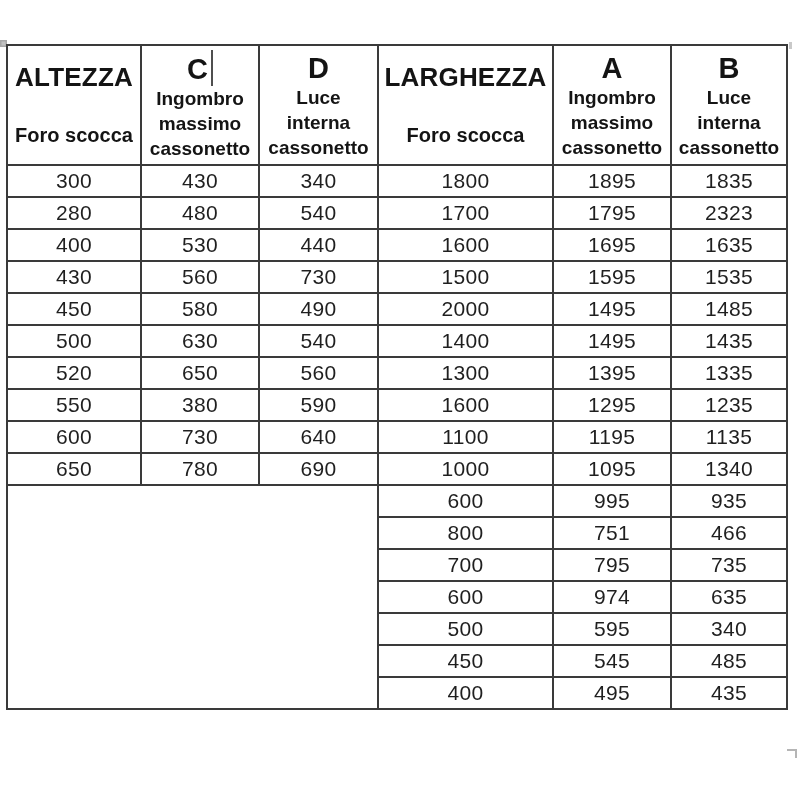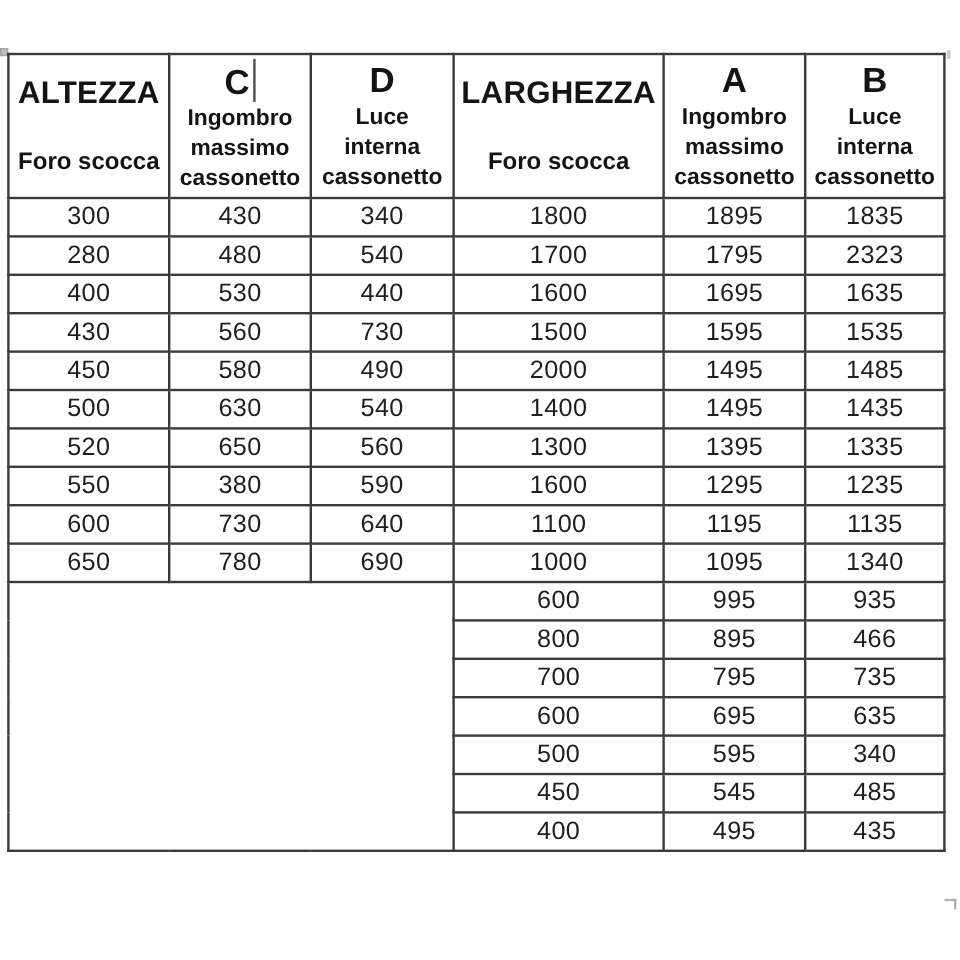--- a/index.html
+++ b/index.html
@@ -220,31 +220,31 @@
           <td>1340</td>
         </tr>
         <tr>
           <td colspan="3" rowspan="7" class="merged-empty"></td>
           <td>600</td>
           <td>995</td>
           <td>935</td>
         </tr>
         <tr>
           <td>800</td>
-          <td>895</td>
+          <td>751</td>
           <td>466</td>
         </tr>
         <tr>
           <td>700</td>
           <td>795</td>
           <td>735</td>
         </tr>
         <tr>
           <td>600</td>
-          <td>695</td>
+          <td>974</td>
           <td>635</td>
         </tr>
         <tr>
           <td>500</td>
           <td>595</td>
           <td>340</td>
         </tr>
         <tr>
           <td>450</td>
           <td>545</td>

